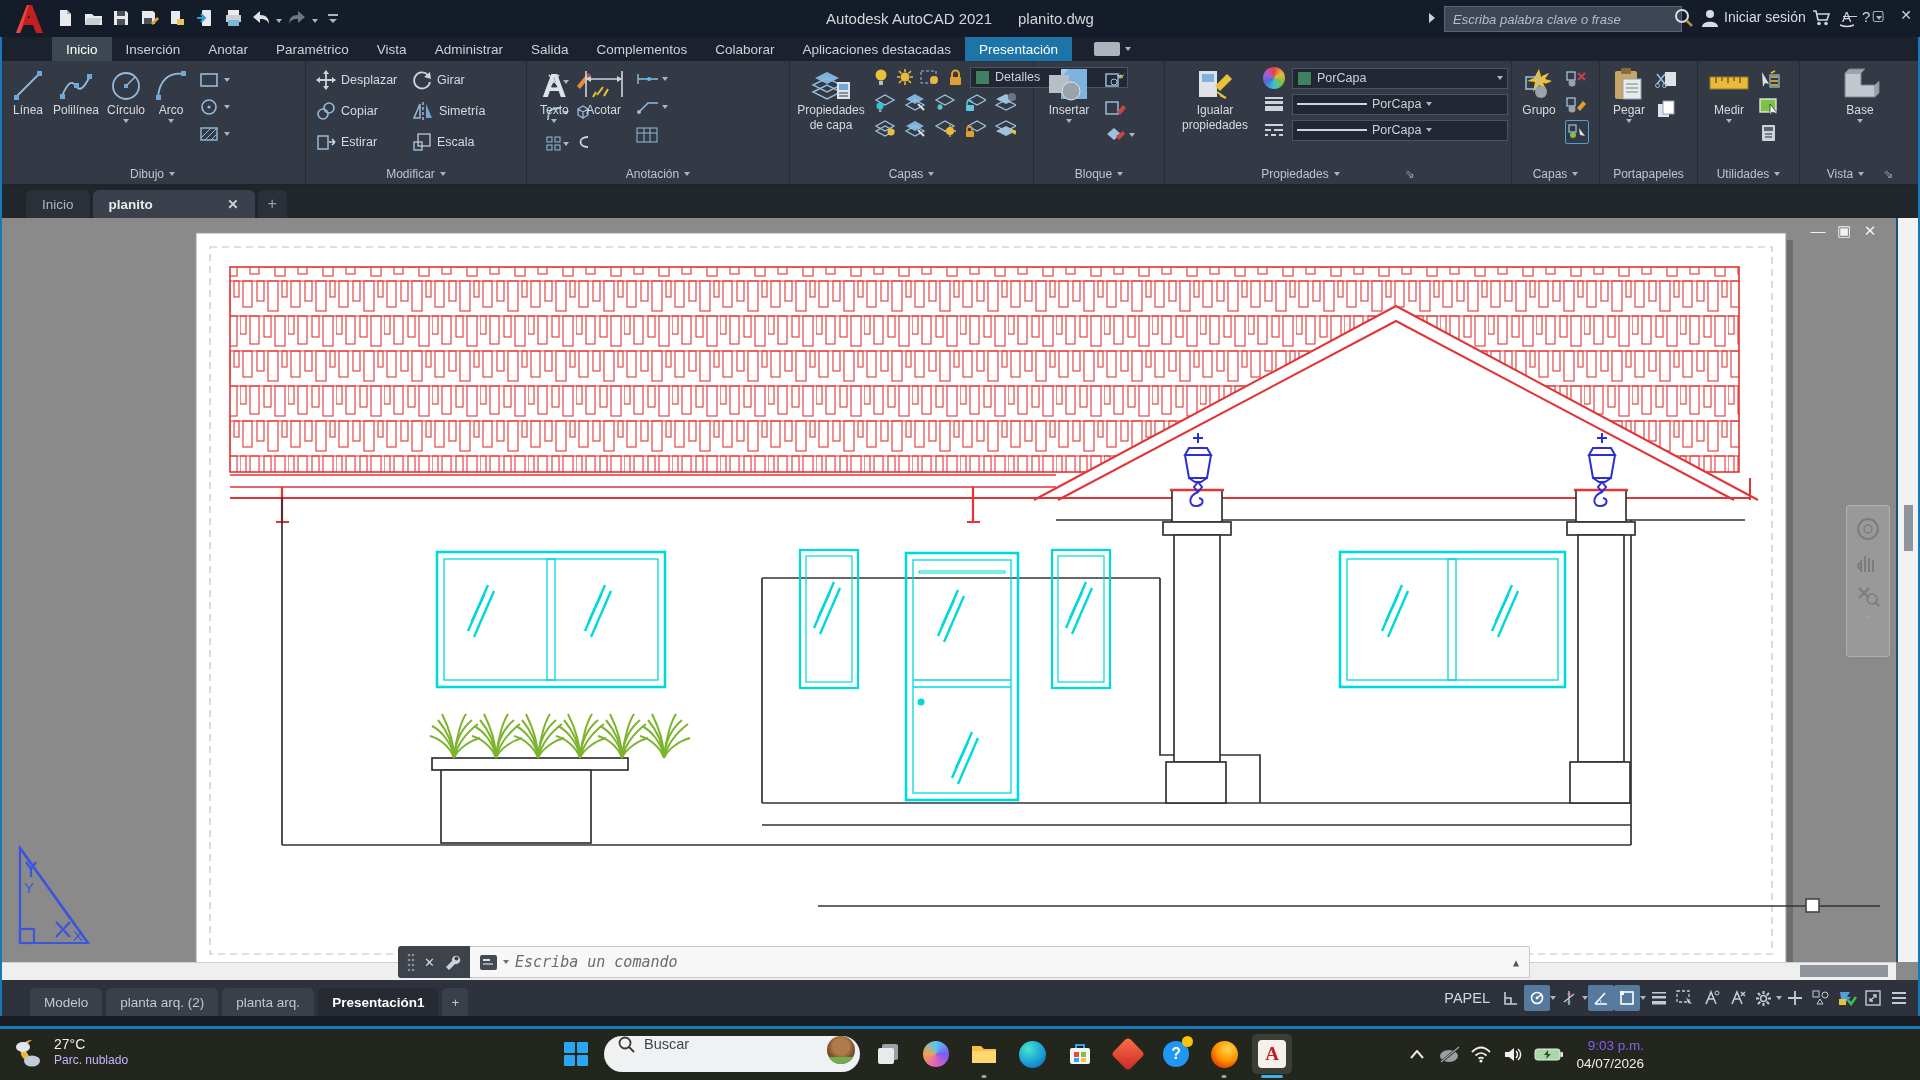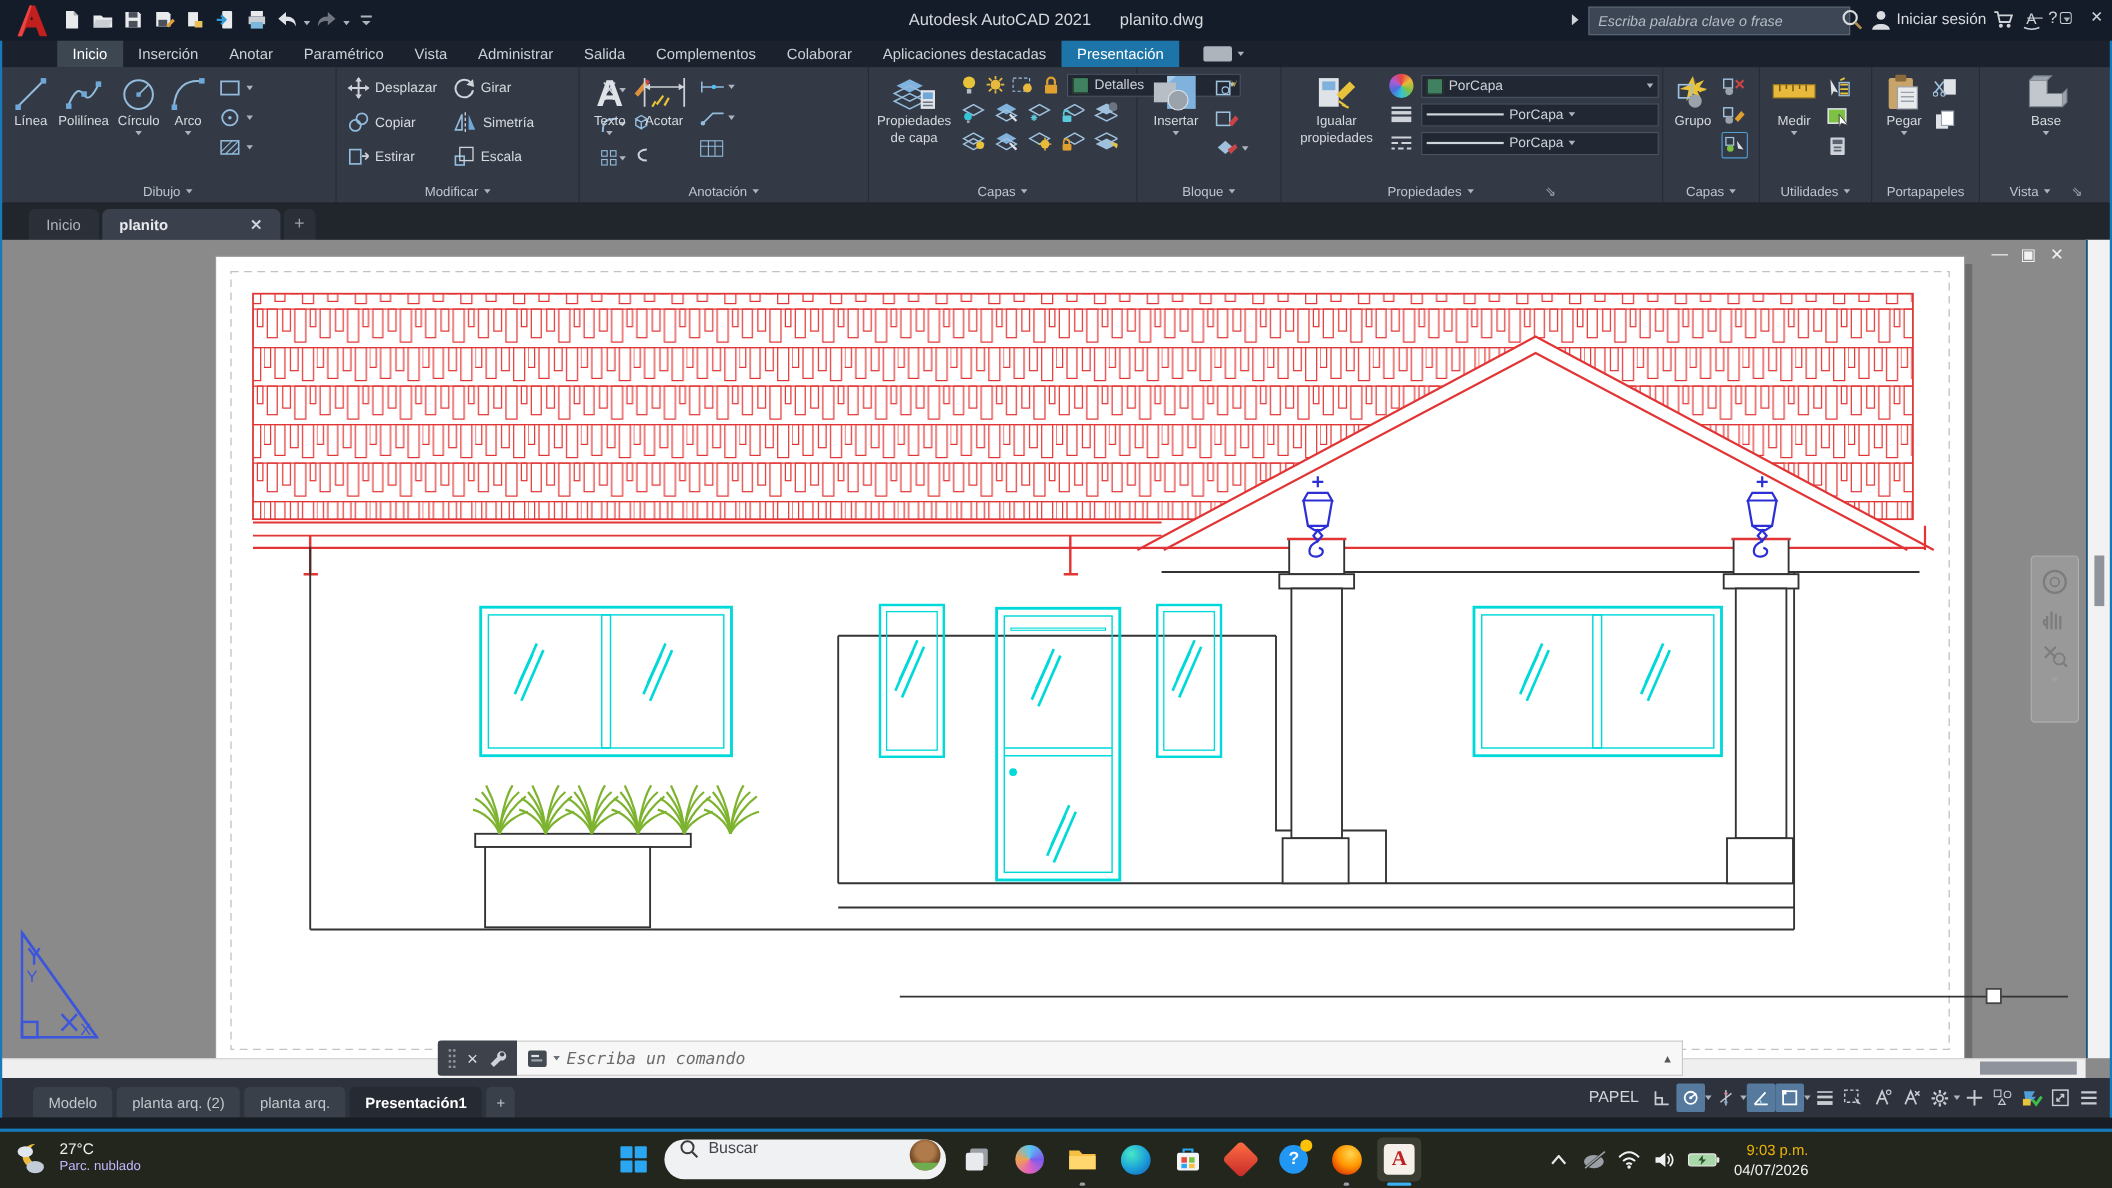--- a/index.html
+++ b/index.html
@@ -688,61 +688,20 @@
               </svg>
             </span>
         </div>
       </div>
       <div class="plabel">
           <span>Capas</span>
           <span class="cdn sm"></span>
         </div>
     </div>
 
-    <div class="panel" style="width:102px">
-      <div class="pbody" style="gap:4px;padding-left:6px">
-        <div class="rbtn">
-          <span class="ric">
-              <svg width="44" height="36">
-                <rect x="3" y="10" width="38" height="12" fill="#e8b93c" stroke="#9a7a20"></rect>
-                <path d="M9 10 V16 M15 10 V14 M21 10 V16 M27 10 V14 M33 10 V16" stroke="#7a5c10" stroke-width="1.4"></path>
-              </svg>
-            </span>
-          <span>Medir</span>
-          <span class="cdn sm"></span>
-        </div>
-        <div style="display:flex;flex-direction:column;gap:5px;padding-top:2px">
-          <span class="mini">
-              <svg width="22" height="18">
-                <path d="M4 2 L11 14 L7 13 L5 17Z" fill="#dfe3e8"></path>
-                <path d="M13 3 L17 1 M13 7 H20 M13 11 H20 M13 15 H20" stroke="#e8c33a" stroke-width="1.6"></path>
-                <rect x="12" y="5" width="9" height="12" fill="none" stroke="#9fc1dd" stroke-width="1.2"></rect>
-              </svg>
-            </span>
-          <span class="mini">
-              <svg width="22" height="18">
-                <rect x="2" y="2" width="16" height="13" fill="#7dc242" stroke="#dfe3e8" stroke-width="1.4"></rect>
-                <path d="M12 7 L20 17 L14 15 L12 19Z" fill="#fff" stroke="#333" stroke-width=".8"></path>
-              </svg>
-            </span>
-          <span class="mini">
-              <svg width="18" height="18">
-                <rect x="2" y="1" width="13" height="16" rx="1" fill="#cfd3d9"></rect>
-                <rect x="4" y="3" width="9" height="4" fill="#5a6470"></rect>
-                <path d="M5 10 H12 M5 13 H12" stroke="#5a6470" stroke-width="1.6"></path>
-              </svg>
-            </span>
-        </div>
-      </div>
-      <div class="plabel">
-          <span>Utilidades</span>
-          <span class="cdn sm"></span>
-        </div>
-    </div>
-
     <div class="panel" style="width:98px">
       <div class="pbody" style="gap:5px;padding-left:8px">
         <div class="rbtn">
           <span class="ric">
               <svg width="36" height="36">
                 <rect x="4" y="4" width="22" height="28" rx="2" fill="#c8a36a"></rect>
                 <rect x="10" y="1" width="10" height="6" rx="1" fill="#8a6a3a"></rect>
                 <rect x="12" y="12" width="18" height="20" fill="#e8eaec" stroke="#9aa2ac"></rect>
                 <path d="M15 17 H27 M15 21 H27 M15 25 H27" stroke="#9aa2ac" stroke-width="1.3"></path>
               </svg>
@@ -762,20 +721,61 @@
           <span class="mini">
               <svg width="22" height="18">
                 <rect x="3" y="4" width="11" height="13" fill="#dfe3e8"></rect>
                 <rect x="8" y="1" width="11" height="13" fill="#fff" stroke="#9aa2ac"></rect>
               </svg>
             </span>
         </div>
       </div>
       <div class="plabel">
           <span>Portapapeles</span>
+        </div>
+    </div>
+
+    <div class="panel" style="width:102px">
+      <div class="pbody" style="gap:4px;padding-left:6px">
+        <div class="rbtn">
+          <span class="ric">
+              <svg width="44" height="36">
+                <rect x="3" y="10" width="38" height="12" fill="#e8b93c" stroke="#9a7a20"></rect>
+                <path d="M9 10 V16 M15 10 V14 M21 10 V16 M27 10 V14 M33 10 V16" stroke="#7a5c10" stroke-width="1.4"></path>
+              </svg>
+            </span>
+          <span>Medir</span>
+          <span class="cdn sm"></span>
+        </div>
+        <div style="display:flex;flex-direction:column;gap:5px;padding-top:2px">
+          <span class="mini">
+              <svg width="22" height="18">
+                <path d="M4 2 L11 14 L7 13 L5 17Z" fill="#dfe3e8"></path>
+                <path d="M13 3 L17 1 M13 7 H20 M13 11 H20 M13 15 H20" stroke="#e8c33a" stroke-width="1.6"></path>
+                <rect x="12" y="5" width="9" height="12" fill="none" stroke="#9fc1dd" stroke-width="1.2"></rect>
+              </svg>
+            </span>
+          <span class="mini">
+              <svg width="22" height="18">
+                <rect x="2" y="2" width="16" height="13" fill="#7dc242" stroke="#dfe3e8" stroke-width="1.4"></rect>
+                <path d="M12 7 L20 17 L14 15 L12 19Z" fill="#fff" stroke="#333" stroke-width=".8"></path>
+              </svg>
+            </span>
+          <span class="mini">
+              <svg width="18" height="18">
+                <rect x="2" y="1" width="13" height="16" rx="1" fill="#cfd3d9"></rect>
+                <rect x="4" y="3" width="9" height="4" fill="#5a6470"></rect>
+                <path d="M5 10 H12 M5 13 H12" stroke="#5a6470" stroke-width="1.6"></path>
+              </svg>
+            </span>
+        </div>
+      </div>
+      <div class="plabel">
+          <span>Utilidades</span>
+          <span class="cdn sm"></span>
         </div>
     </div>
 
     <div class="panel" style="width:120px;border-right:none">
       <div class="pbody" style="justify-content:center">
         <div class="rbtn">
           <span class="ric">
               <svg width="42" height="36">
                 <path d="M6 6 H22 V18 H36 V30 H6 Z" fill="#c2c7cd" stroke="#7a828c"></path>
                 <path d="M6 6 L10 2 H26 L22 6 M36 18 L40 14 V26 L36 30" fill="#9aa2ac" stroke="#7a828c"></path>
@@ -1238,19 +1238,19 @@
           </svg>
         </span>
       <span class="trayic" style="width:34px">
           <svg width="30" height="15">
             <rect x="1" y="2" width="25" height="11" rx="2.5" fill="#a8d8a8" stroke="#e8e8e8"></rect>
             <rect x="26.5" y="5" width="2.5" height="5" rx="1" fill="#e8e8e8"></rect>
             <path d="M14 3 L10 8 H13 L12 12 L17 7 H14Z" fill="#2d4d2d"></path>
           </svg>
         </span>
       <div style="display:flex;flex-direction:column;align-items:flex-end;line-height:1.3;margin-left:4px">
-        <span style="font-size:13.5px;color:#eab308">9:03 p.m.</span>
+        <span style="font-size:13.5px;color:#8b5cf6">9:03 p.m.</span>
         <span style="font-size:13.5px;color:#f0f0f0">04/07/2026</span>
       </div>
     </div>
   </div>
 
 </div>
 
 </body></html>

